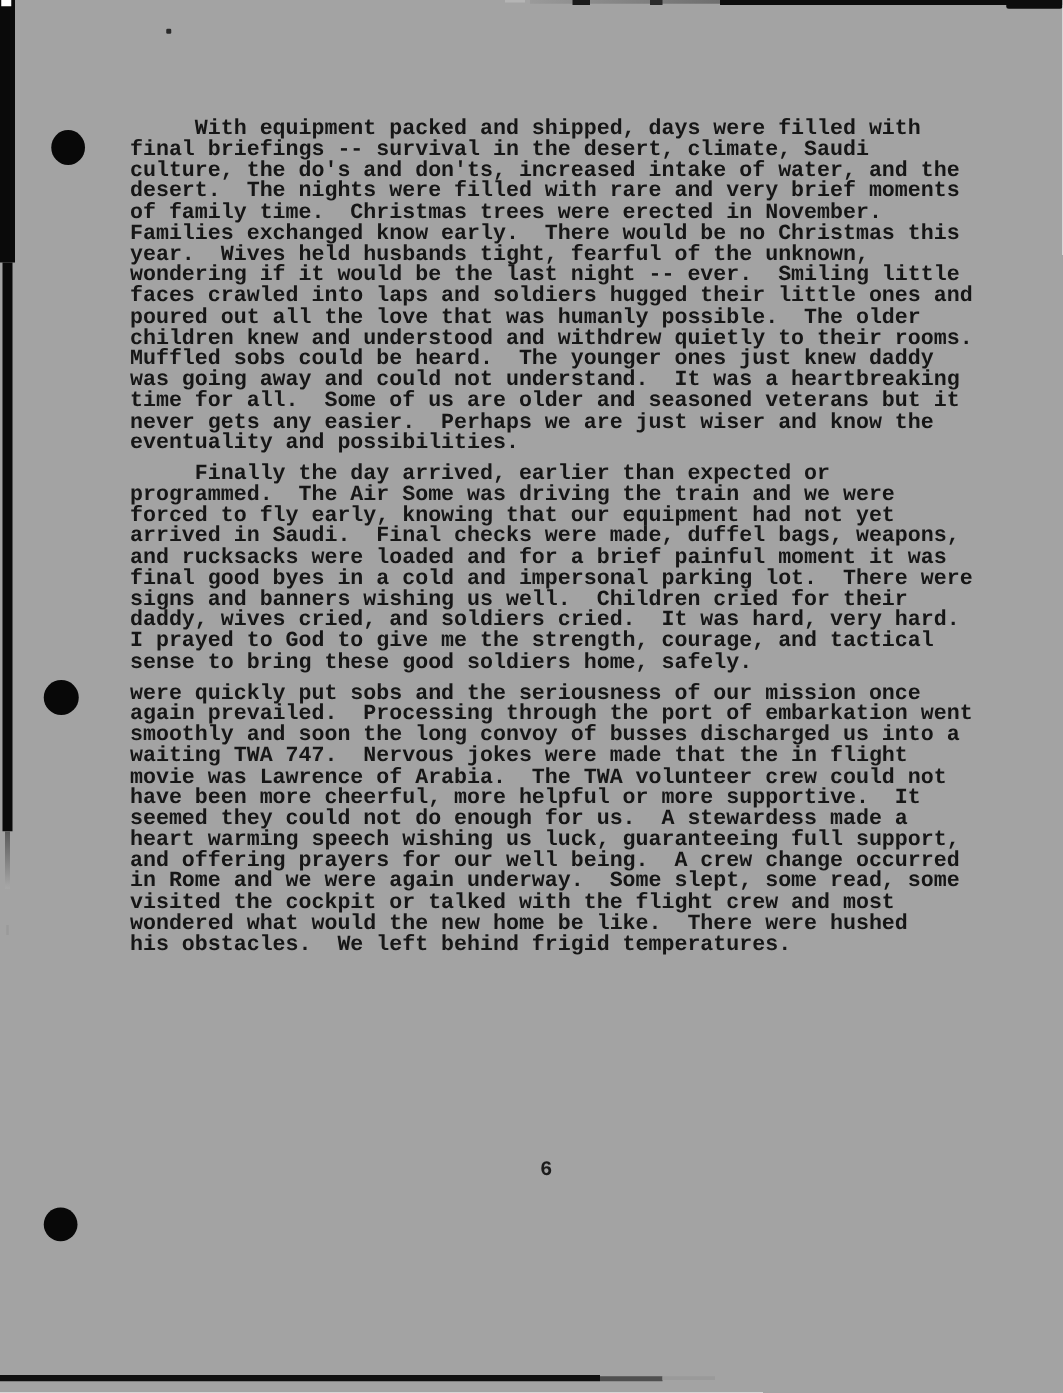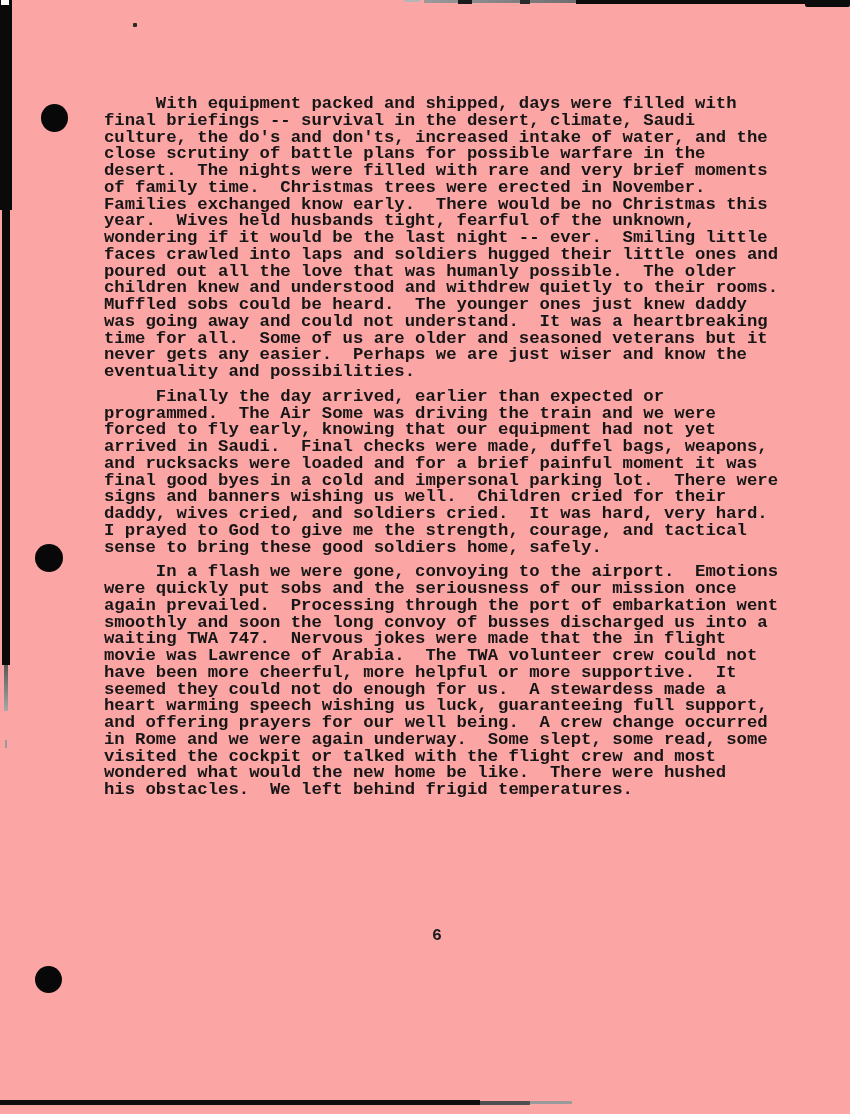--- a/index.html
+++ b/index.html
@@ -4,21 +4,21 @@
 <style>
   html, body {
     margin: 0;
     padding: 0;
     background: #ffffff;
   }
   .page {
     position: relative;
     width: 850px;
     height: 1114px;
-    background: #fca5a5;
+    background: #a3a3a3;
     overflow: hidden;
     font-family: "Liberation Mono", "DejaVu Sans Mono", monospace;
   }
 
   
   .text-body {
     position: absolute;
     left: 104px;
     top: 96px;
     width: 700px;
@@ -100,21 +100,20 @@
   <div class="artifact hole-punch h2"></div>
   <div class="artifact hole-punch h3"></div>
 
   <div class="artifact ink-dot"></div>
 
   <div class="text-body">
       <div class="paragraph">
         <div class="line">     With equipment packed and shipped, days were filled with</div>
         <div class="line">final briefings -- survival in the desert, climate, Saudi</div>
         <div class="line">culture, the do's and don'ts, increased intake of water, and the</div>
-        <div class="line">close scrutiny of battle plans for possible warfare in the</div>
         <div class="line">desert.  The nights were filled with rare and very brief moments</div>
         <div class="line">of family time.  Christmas trees were erected in November.</div>
         <div class="line">Families exchanged know early.  There would be no Christmas this</div>
         <div class="line">year.  Wives held husbands tight, fearful of the unknown,</div>
         <div class="line">wondering if it would be the last night -- ever.  Smiling little</div>
         <div class="line">faces crawled into laps and soldiers hugged their little ones and</div>
         <div class="line">poured out all the love that was humanly possible.  The older</div>
         <div class="line">children knew and understood and withdrew quietly to their rooms.</div>
         <div class="line">Muffled sobs could be heard.  The younger ones just knew daddy</div>
         <div class="line">was going away and could not understand.  It was a heartbreaking</div>
@@ -128,21 +127,20 @@
         <div class="line">forced to fly early, knowing that our equipment had not yet</div>
         <div class="line">arrived in Saudi.  Final checks were made, duffel bags, weapons,</div>
         <div class="line">and rucksacks were loaded and for a brief painful moment it was</div>
         <div class="line">final good byes in a cold and impersonal parking lot.  There were</div>
         <div class="line">signs and banners wishing us well.  Children cried for their</div>
         <div class="line">daddy, wives cried, and soldiers cried.  It was hard, very hard.</div>
         <div class="line">I prayed to God to give me the strength, courage, and tactical</div>
         <div class="line">sense to bring these good soldiers home, safely.</div>
       </div>
       <div class="paragraph">
-        <div class="line">     In a flash we were gone, convoying to the airport.  Emotions</div>
         <div class="line">were quickly put sobs and the seriousness of our mission once</div>
         <div class="line">again prevailed.  Processing through the port of embarkation went</div>
         <div class="line">smoothly and soon the long convoy of busses discharged us into a</div>
         <div class="line">waiting TWA 747.  Nervous jokes were made that the in flight</div>
         <div class="line">movie was Lawrence of Arabia.  The TWA volunteer crew could not</div>
         <div class="line">have been more cheerful, more helpful or more supportive.  It</div>
         <div class="line">seemed they could not do enough for us.  A stewardess made a</div>
         <div class="line">heart warming speech wishing us luck, guaranteeing full support,</div>
         <div class="line">and offering prayers for our well being.  A crew change occurred</div>
         <div class="line">in Rome and we were again underway.  Some slept, some read, some</div>

